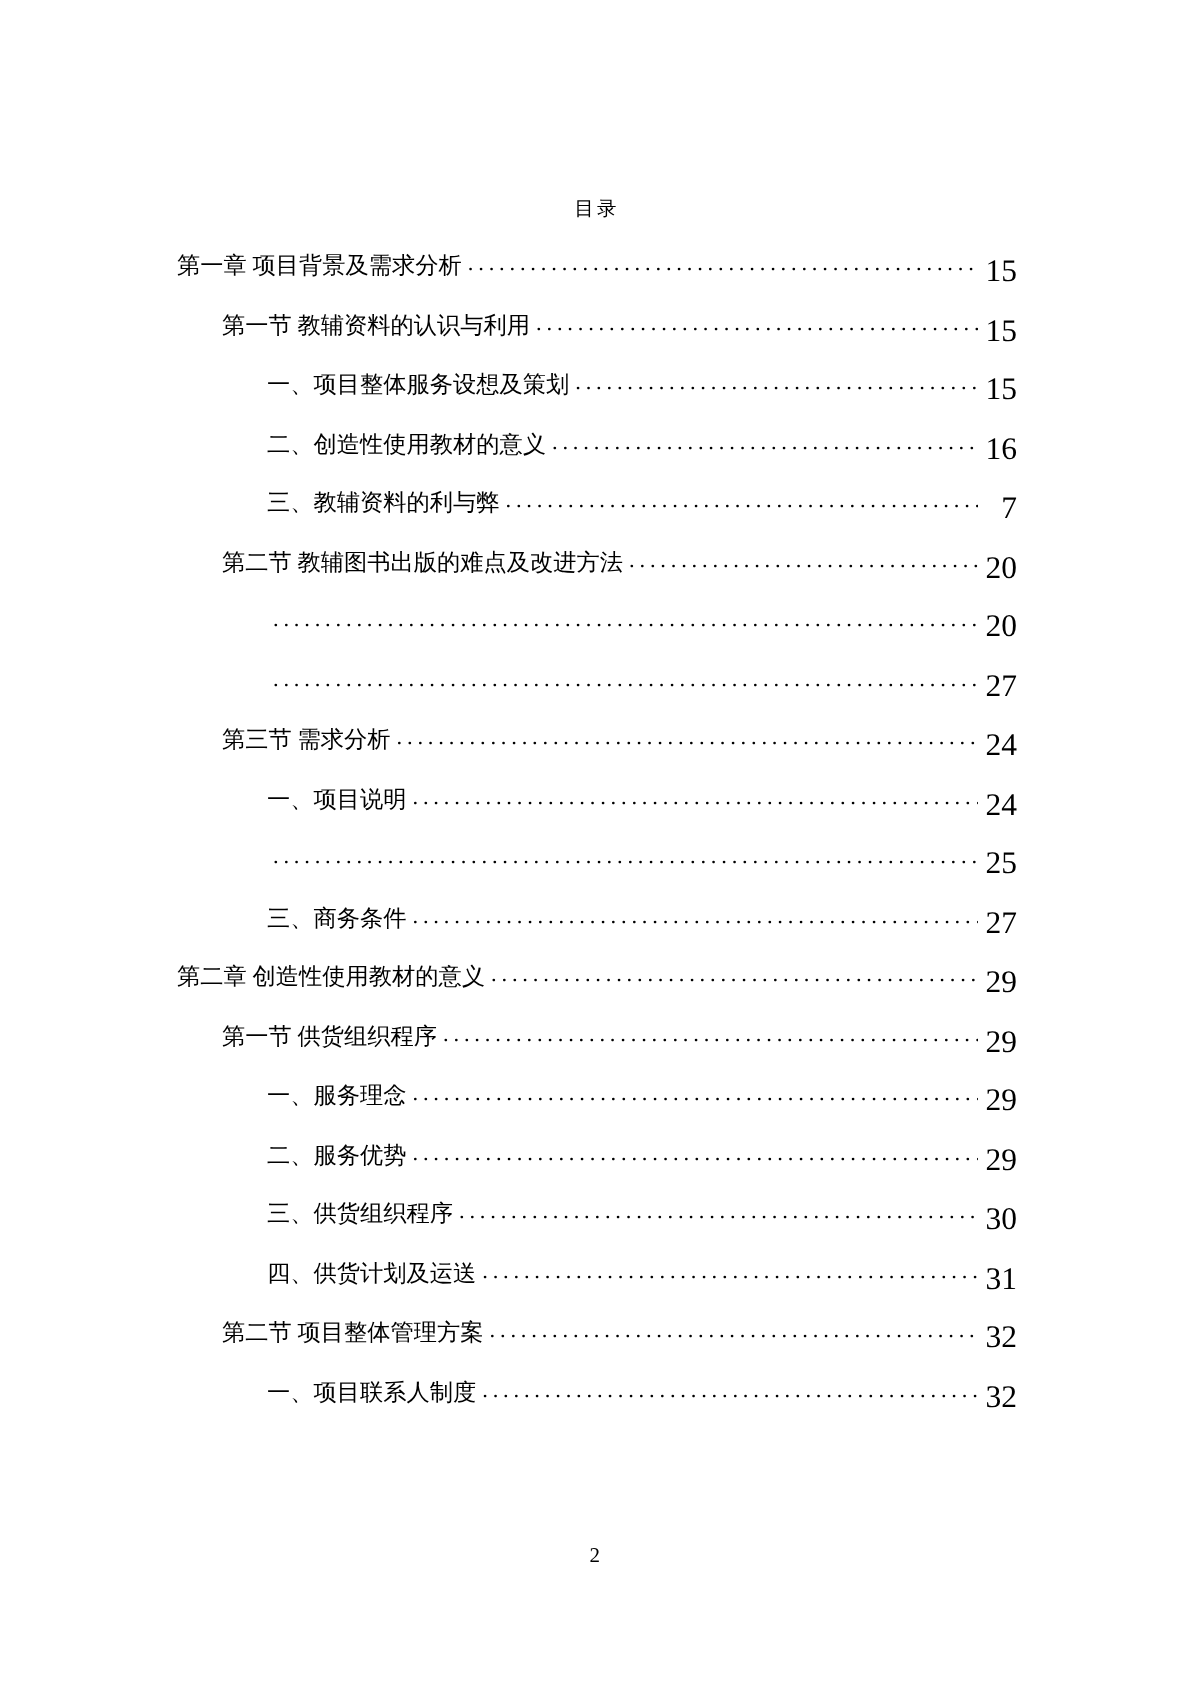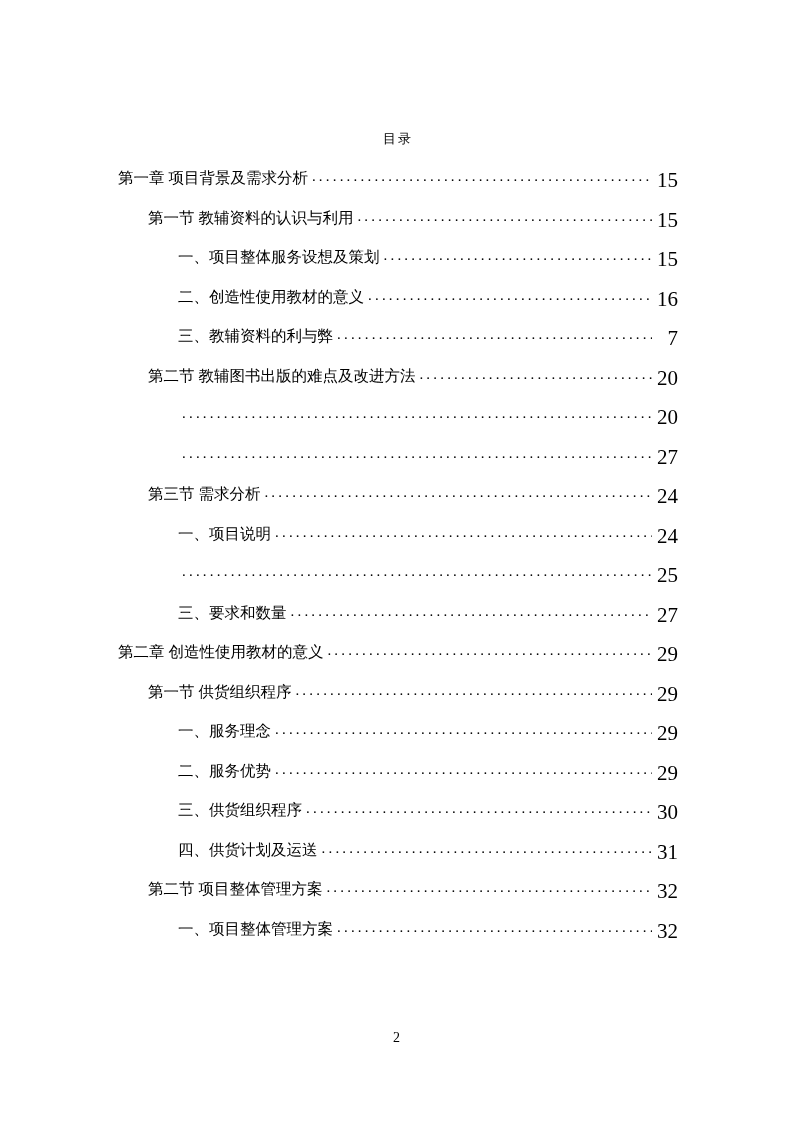--- a/index.html
+++ b/index.html
@@ -125,21 +125,21 @@
         <div class="toc-row lvl-3">
           <span class="toc-label">一、项目说明</span>
           <span class="toc-dots">....................................................................................</span>
           <span class="toc-page">24</span>
         </div>
         <div class="toc-row lvl-3">
           <span class="toc-dots">....................................................................................</span>
           <span class="toc-page">25</span>
         </div>
         <div class="toc-row lvl-3">
-          <span class="toc-label">三、要求和数量</span>
+          <span class="toc-label">三、商务条件</span>
           <span class="toc-dots">....................................................................................</span>
           <span class="toc-page">27</span>
         </div>
         <div class="toc-row lvl-1">
           <span class="toc-label">第二章  创造性使用教材的意义</span>
           <span class="toc-dots">....................................................................................</span>
           <span class="toc-page">29</span>
         </div>
         <div class="toc-row lvl-2">
           <span class="toc-label">第一节  供货组织程序</span>
@@ -165,20 +165,20 @@
           <span class="toc-label">四、供货计划及运送</span>
           <span class="toc-dots">....................................................................................</span>
           <span class="toc-page">31</span>
         </div>
         <div class="toc-row lvl-2">
           <span class="toc-label">第二节  项目整体管理方案</span>
           <span class="toc-dots">....................................................................................</span>
           <span class="toc-page">32</span>
         </div>
         <div class="toc-row lvl-3">
-          <span class="toc-label">一、项目整体管理方案</span>
+          <span class="toc-label">一、项目联系人制度</span>
           <span class="toc-dots">....................................................................................</span>
           <span class="toc-page">32</span>
         </div>
       </div>
   </div>
   <div class="page-number">2</div>
 </div>
 
 </body></html>

